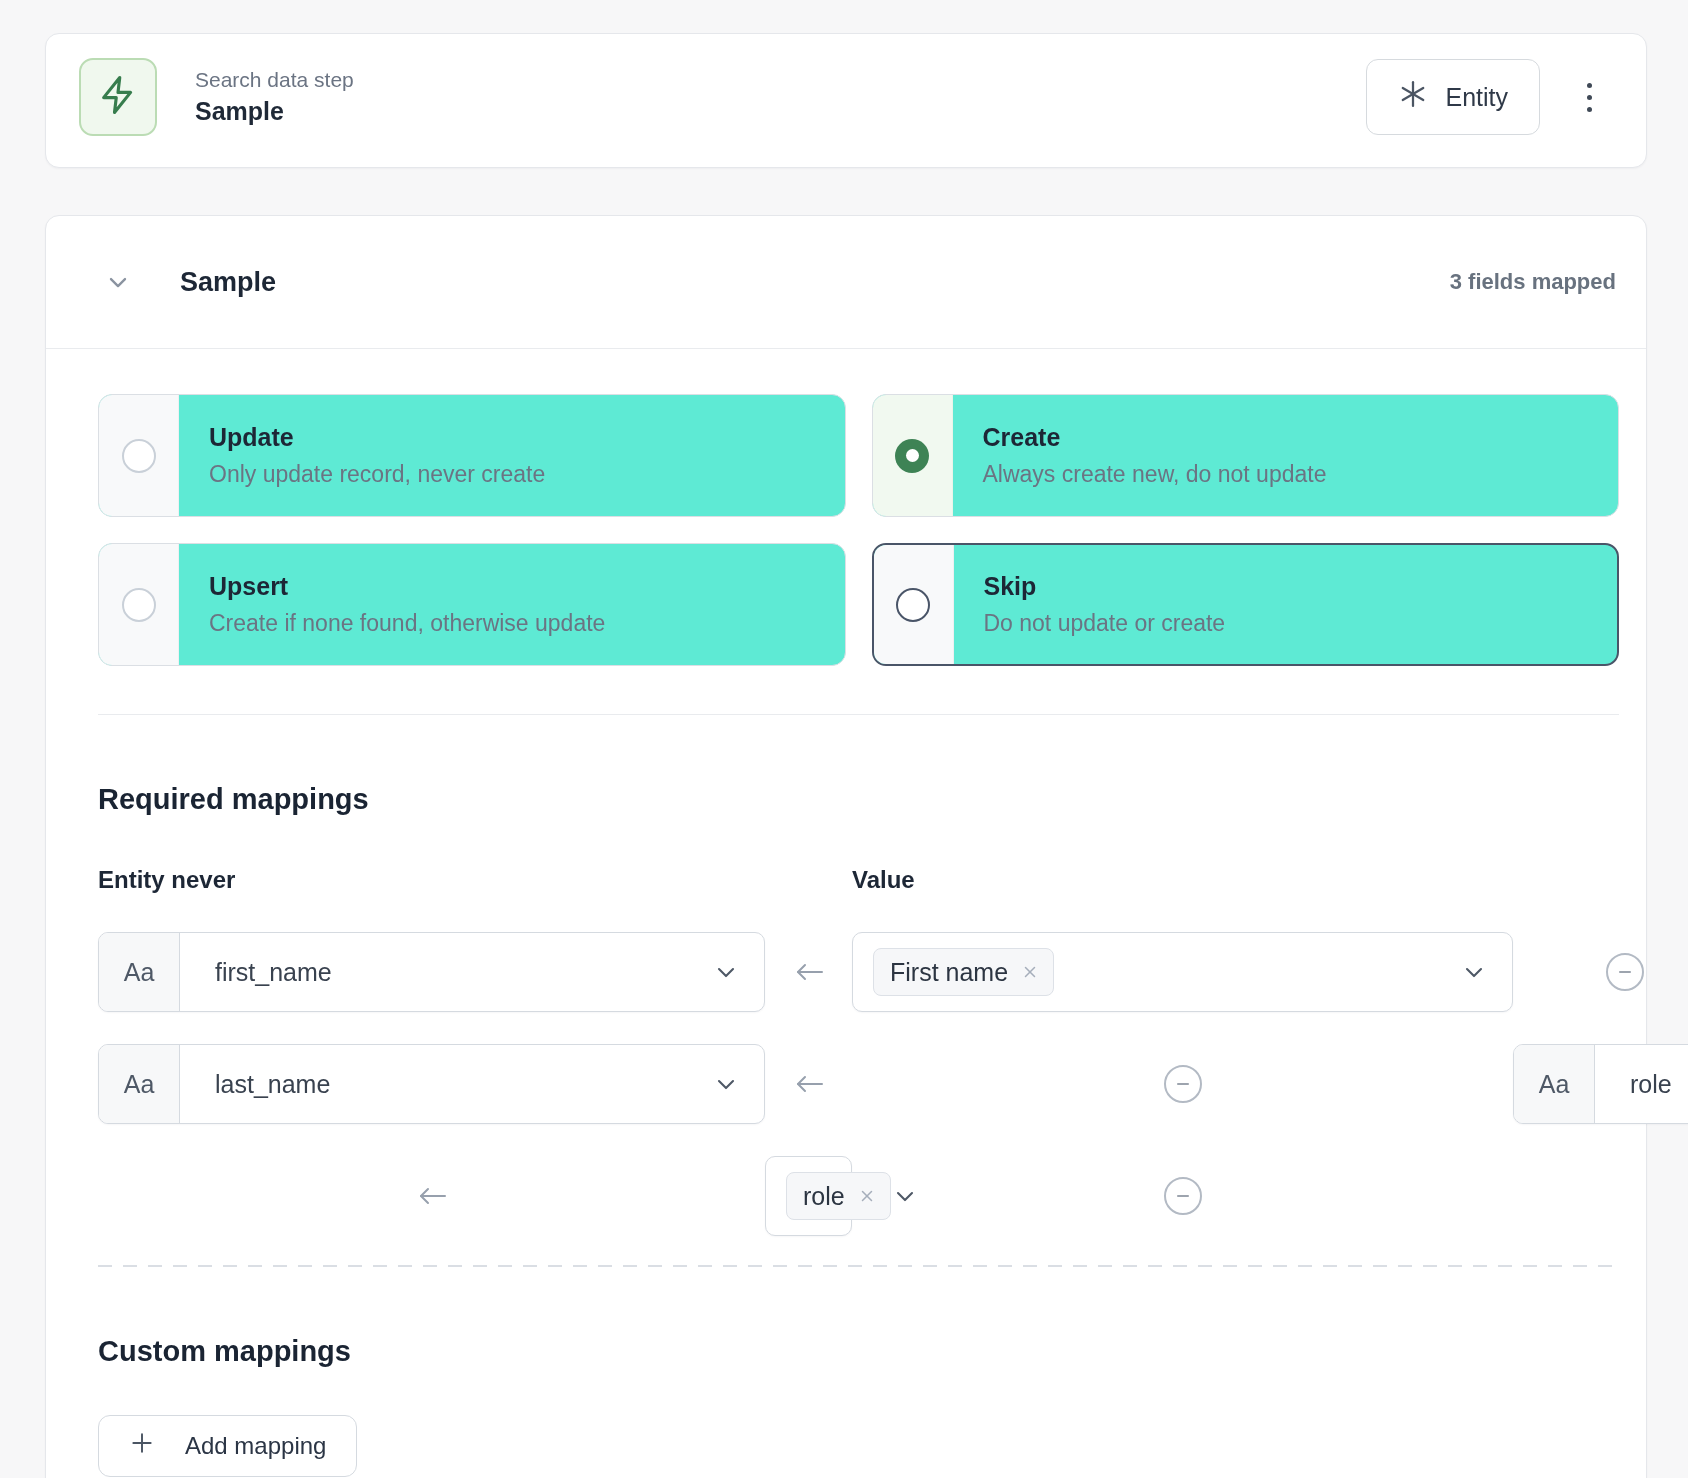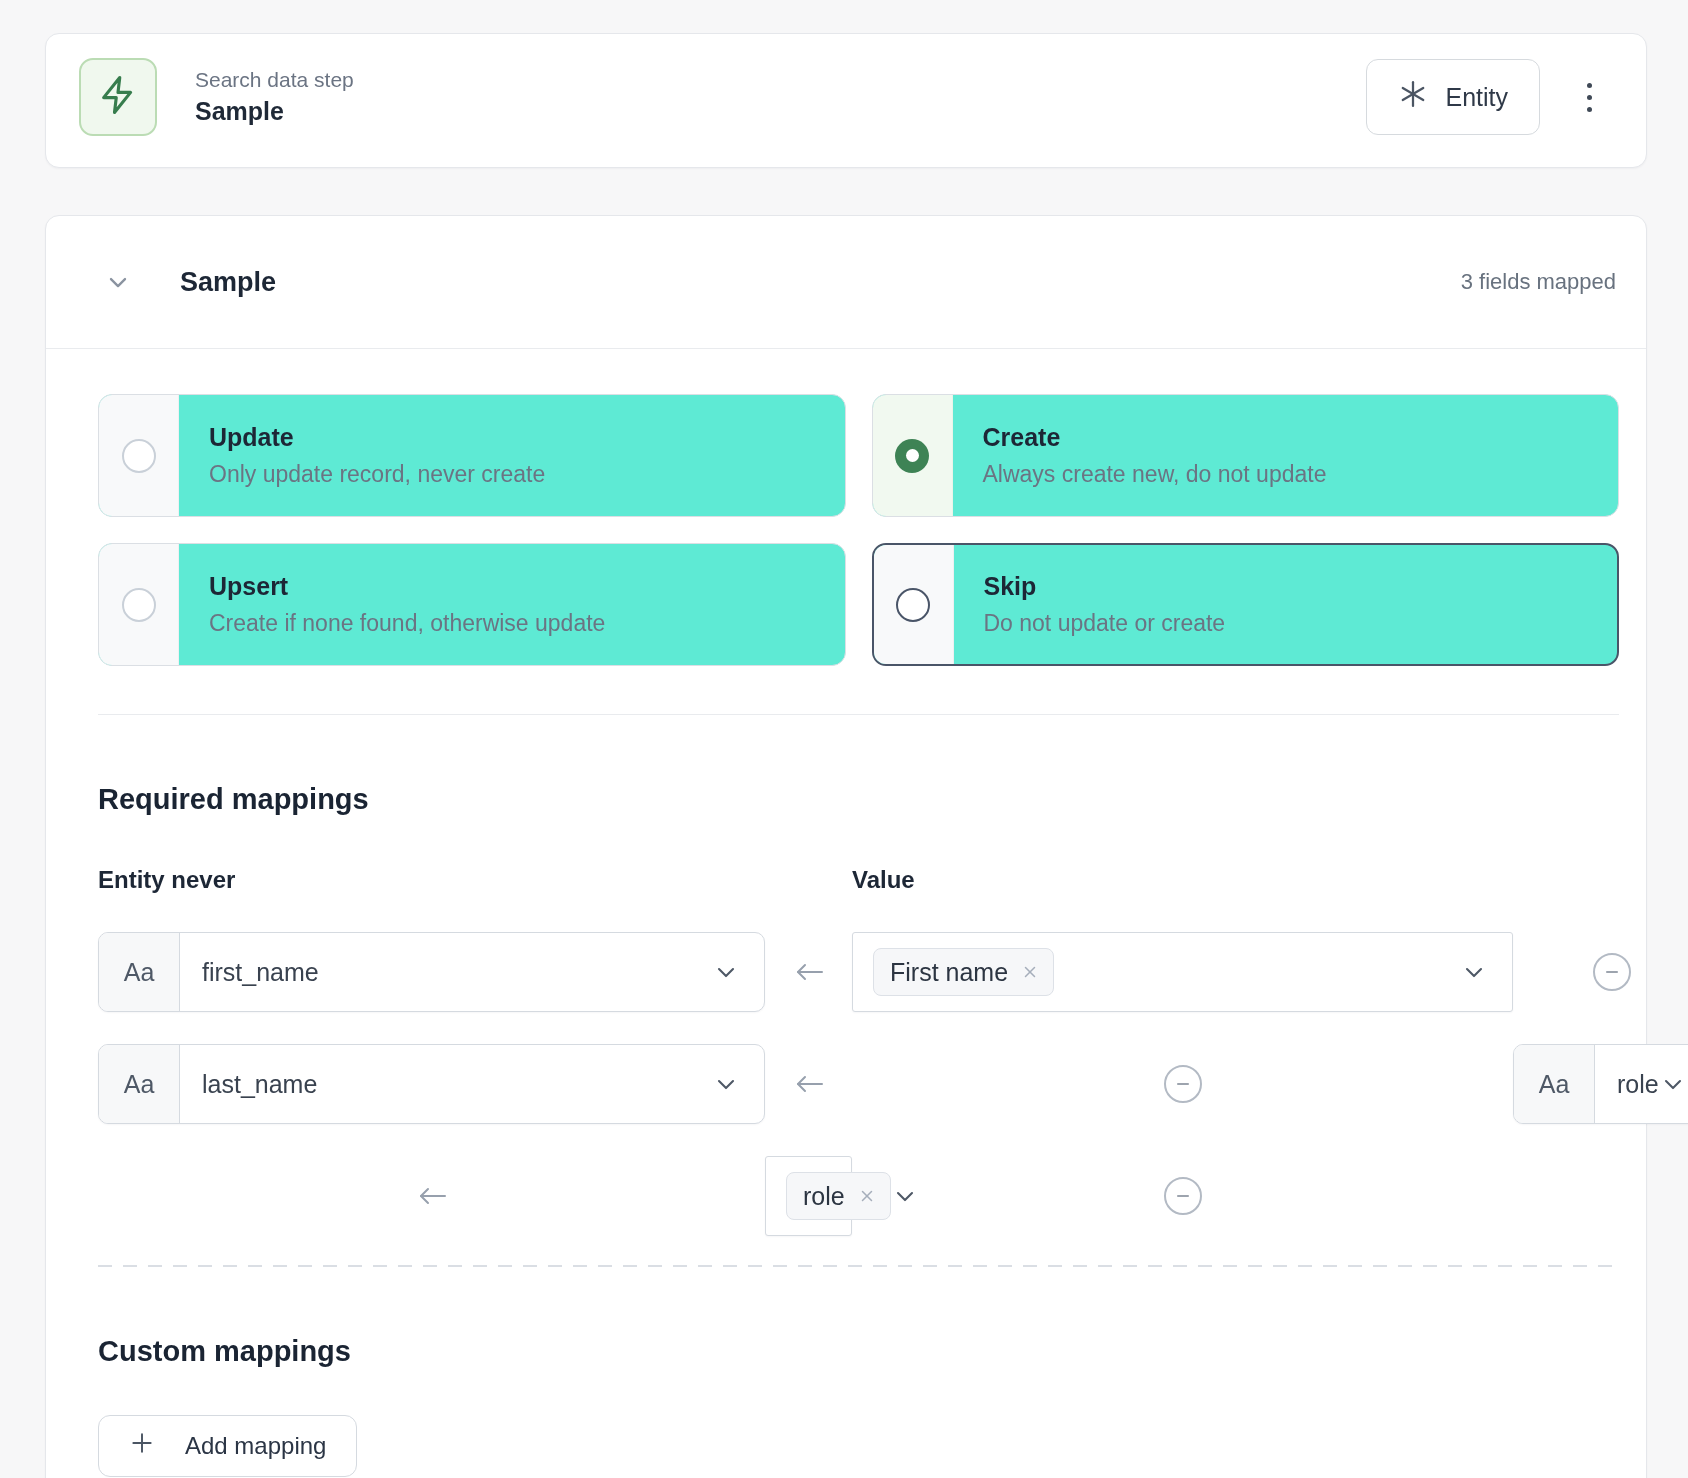--- a/index.html
+++ b/index.html
@@ -34,21 +34,21 @@
   
   .main-card{
     margin:47px 41px 0 45px; background:#fff;
     border:1px solid #e5e7eb; border-radius:14px;
     box-shadow:0 1px 2px rgba(16,24,40,.04);
     min-height:1290px;
   }
   .panel-header{ height:132px; display:flex; align-items:center; padding:0 30px 0 58px; }
   .collapse-btn{ background:none; border:none; width:28px; height:28px; cursor:pointer; display:flex; }
   .panel-title{ margin-left:48px; font-size:27px; font-weight:700; color:#1d2736; }
-  .mapped-count{ margin-left:auto; font-size:22px; color:#68727f; }
+  .mapped-count{ margin-left:auto; font-size:22px; color:#68727f;font-weight:bold; }
   .panel-divider{ height:1px; background:#e9ebee; }
   .panel-body{ padding:0 27px 40px 52px; }
 
   
   .options-grid{ margin-top:45px; display:grid; grid-template-columns:1fr 1fr; column-gap:26px; row-gap:26px; }
   .option-card{
     height:123px; border:1px solid #dbdfe4; border-radius:14px; background:#5eead4;
     display:flex; overflow:hidden; cursor:pointer;
   }
   .option-card.focused{ border:2px solid #4a5568; }
@@ -67,32 +67,32 @@
   .section-title{ margin-top:68px; font-size:29px; font-weight:600; color:#1a2433; }
 
   
   .mapping-grid{ display:grid; grid-template-columns:667px 87px 661px 1fr; align-items:center; }
   .col-labels{ margin-top:50px; }
   .col-label{ font-size:24px; font-weight:600; color:#1d2736; }
   .mapping-rows{ margin-top:38px; row-gap:32px; }
 
   .entity-select{
     height:80px; border:1px solid #d5dae0; border-radius:10px; background:#fff;
-    display:flex; align-items:center; cursor:pointer; box-shadow:0 1px 2px rgba(16,24,40,.04);
+    display:flex; align-items:center; cursor:pointer; box-shadow:0 1px 2px rgba(16,24,40,.04);gap:13px;
   }
   .aa-box{ width:81px; height:100%; flex:0 0 auto; background:#f7f8f9; border-right:1px solid #d5dae0;
     border-radius:9px 0 0 9px; display:flex; align-items:center; justify-content:center;
     font-size:25px; color:#4e5866; }
   .select-text{ margin-left:22px; font-size:25px; color:#39424f; }
   .select-chevron{ margin-left:auto; margin-right:24px; display:flex; }
 
   .arrow-cell{ display:flex; align-items:center; justify-content:center; }
 
   .value-select{
-    height:80px; border:1px solid #d5dae0; border-radius:3px; background:#fff;
+    height:80px; border:1px solid #d5dae0; border-radius:10px; background:#fff;
     display:flex; align-items:center; padding:0 24px 0 20px; cursor:pointer;
     box-shadow:0 1px 2px rgba(16,24,40,.04);
   }
   .chip{ height:48px; display:flex; align-items:center; gap:13px; background:#f6f7f9;
     border:1px solid #dde1e7; border-radius:8px; padding:0 14px 0 16px;
     font-size:25px; color:#2c3542; }
   .chip-x{ background:none; border:none; cursor:pointer; display:flex; padding:0; }
   .value-select .select-chevron{ margin-right:0; }
 
   .minus-cell{ display:flex; align-items:center; justify-content:center; }

